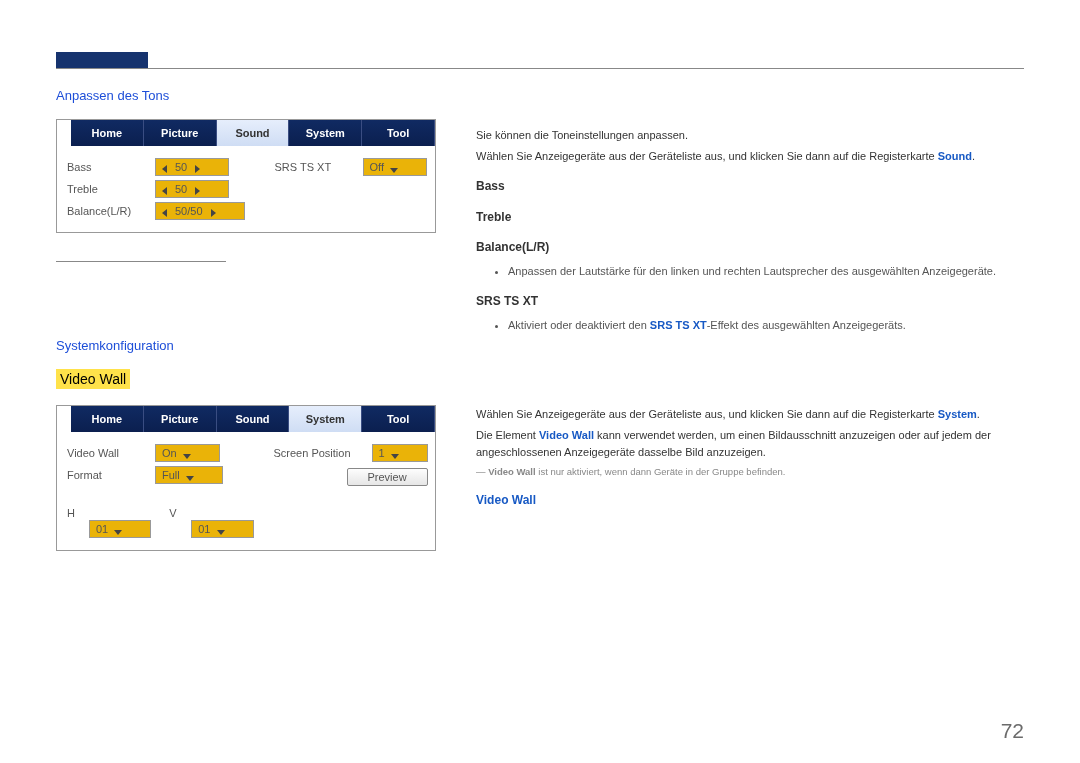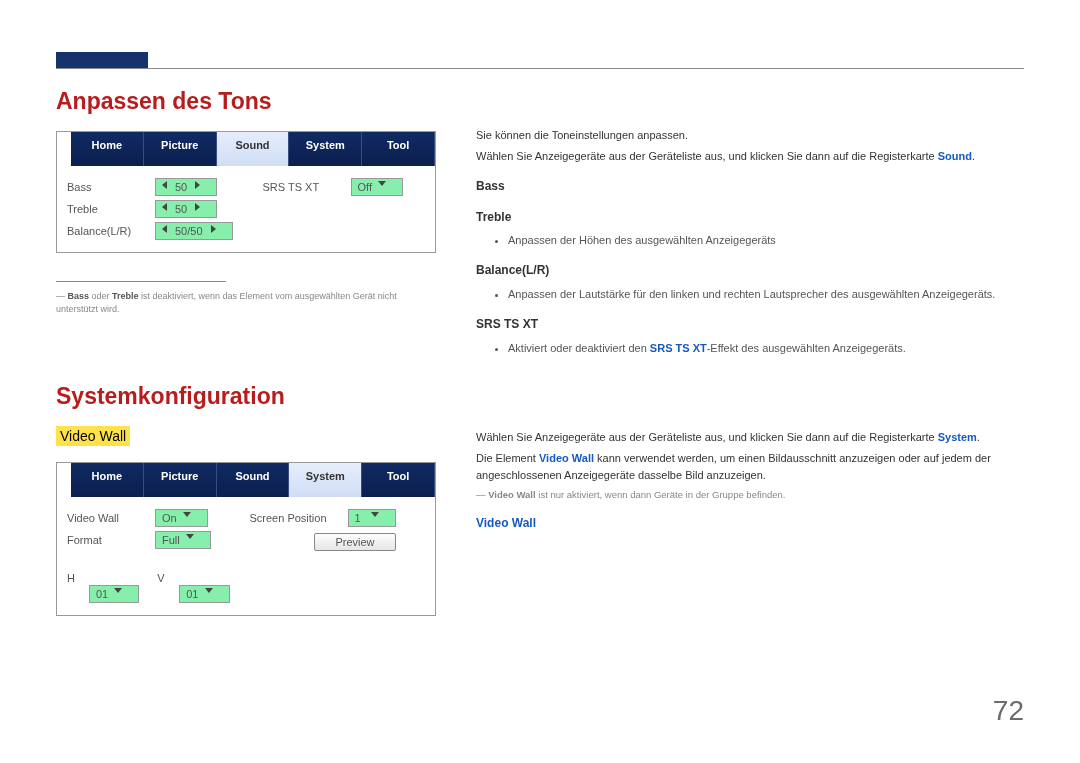--- a/index.html
+++ b/index.html
@@ -3,49 +3,49 @@
 <meta charset="utf-8">
 <style>
   * { box-sizing: border-box; margin: 0; padding: 0; }
   body { width: 1080px; height: 763px; font-family: Arial, Helvetica, sans-serif; color: #333; background: #fff; position: relative; }
   .page { padding: 40px 56px 40px 56px; }
   .top-divider { border-top: 1px solid #888; position: absolute; top: 68px; left: 56px; right: 56px; }
   .tab-mark { position: absolute; top: 52px; left: 56px; width: 92px; height: 16px; background: #16336e; }
   .content { position: relative; top: 40px; display: flex; gap: 40px; }
   .left-col { width: 380px; flex-shrink: 0; }
   .right-col { flex: 1; font-size: 11px; line-height: 1.55; margin-top: 43px; }
-  h1 { font-size: 23px; font-weight: bold; color: #b91c1c; margin: 8px 0 16px 0; }
+  h1 { font-size: 13px; font-weight: normal; color: #1d4ed8; margin: 8px 0 16px 0; }
   h2 { font-size: 12px; font-weight: bold; margin: 12px 0 6px 0; }
   .h2-blue { color: #1759c4; }
   .h2-highlight { display: inline-block; background: #ffe24a; padding: 2px 4px; font-size: 14px; color: #000; }
   .panel { border: 1px solid #999; width: 380px; }
-  .tabs { display: flex; background: linear-gradient(#102a62,#0b1f4f); height: 34px; margin-left: 14px; }
+  .tabs { display: flex; background: linear-gradient(#102a62,#0b1f4f); height: 26px; margin-left: 14px; }
   .tab { flex: 1; text-align: center; font-size: 11px; color: #fff; line-height: 26px; border-right: 1px solid #3a4d82; font-weight: bold; }
   .tab.active { background: linear-gradient(#e6eefc,#cfddf4); color: #333; }
   .panel-body { background: #fff; padding: 8px 10px; font-size: 11px; color: #555; }
   .field-row { display: flex; align-items: center; gap: 8px; margin: 4px 0; }
   .fld-label { width: 80px; }
-  .fld-ctrl { border: 1px solid #999; padding: 2px 16px 2px 6px; font-size: 11px; position: relative; background: #86efac; min-width: 48px; text-align: left; display:inline-flex; align-items:flex-start; justify-content:space-between; gap:6px; }
+  .fld-ctrl { border: 1px solid #999; padding: 2px 28px 2px 6px; font-size: 11px; position: relative; background: #eab308; min-width: 48px; text-align: left; display:inline-flex; align-items:flex-end; justify-content:space-between; gap:6px; }
   .fld-ctrl.small { min-width: 34px; margin-top: 32px; }
   .arrow { width:0;height:0;border-left:4px solid transparent;border-right:4px solid transparent;border-top:5px solid #444; display:inline-block; }
   .lr { width:0;height:0;border-top:4px solid transparent;border-bottom:4px solid transparent; display:inline-block; }
   .lr.l{border-right:5px solid #444;margin-right:2px;}
   .lr.r{border-left:5px solid #444;margin-left:2px;}
   .btn { border:1px solid #888; background: linear-gradient(#fdfdfd,#e6e6e6); padding: 2px 20px; font-size:11px; border-radius:2px; }
   .footnote-bar { border-top:1px solid #888; width: 170px; margin: 28px 0 8px 0; }
   .footnote { font-size: 9px; color: #888; line-height: 1.4; }
   .footnote .kw { color:#555; font-weight:bold; }
   .dash { color:#888; }
   p { margin: 4px 0; }
   ul { list-style: disc; padding-left: 32px; margin: 4px 0 12px 0; }
   li { color:#555; }
   .kw-blue { color:#1759c4; font-weight:bold; }
   .kw-bold { font-weight:bold; }
   .right-col .note { color:#888; font-size: 9.5px; }
-  .page-number { position:absolute; bottom: 36px; right: 56px; font-size: 28px; color:#6b6b6b; }
+  .page-number { position:absolute; bottom: 20px; right: 56px; font-size: 21px; color:#6b6b6b; }
   .section-gap { height: 60px; }
 </style>
 </head>
 <body>
 <div class="tab-mark"></div>
 <div class="top-divider"></div>
 
 <div class="page">
   <div class="content">
     <div class="left-col">
@@ -93,24 +93,20 @@
                 <span class="fld-ctrl">
                     <span>Off</span>
                     <span class="arrow"></span>
                   </span>
               </div>
             </div>
           </div>
         </div>
       </div>
       <div class="footnote-bar"></div>
-      <div class="footnote">
-        <span class="dash">―</span>
-        <span class="kw">Bass</span><span> oder </span><span class="kw">Treble</span><span> ist deaktiviert, wenn das Element vom ausgewählten Gerät nicht unterstützt wird.</span>
-      </div>
 
       <div class="section-gap"></div>
 
       <h1>Systemkonfiguration</h1>
       <p><span class="h2-highlight">Video Wall</span></p>
       <div style="height:12px"></div>
       <div class="panel">
         <div class="tabs">
           <div class="tab">Home</div>
           <div class="tab">Picture</div>
@@ -165,27 +161,24 @@
       </div>
     </div>
 
     <div class="right-col">
       <p>Sie können die Toneinstellungen anpassen.</p>
       <p><span>Wählen Sie Anzeigegeräte aus der Geräteliste aus, und klicken Sie dann auf die Registerkarte </span><span class="kw-blue">Sound</span><span>.</span></p>
 
       <h2>Bass</h2>
 
       <h2>Treble</h2>
-      <ul>
-          <li>Anpassen der Höhen des ausgewählten Anzeigegeräts</li>
-        </ul>
 
       <h2>Balance(L/R)</h2>
       <ul>
-          <li>Anpassen der Lautstärke für den linken und rechten Lautsprecher des ausgewählten Anzeigegeräts.</li>
+          <li>Anpassen der Lautstärke für den linken und rechten Lautsprecher des ausgewählten Anzeigegeräte.</li>
         </ul>
 
       <h2>SRS TS XT</h2>
       <ul>
           <li><span>Aktiviert oder deaktiviert den </span><span class="kw-blue">SRS TS XT</span><span>-Effekt des ausgewählten Anzeigegeräts.</span></li>
         </ul>
 
       <div style="height:56px"></div>
 
       <p><span>Wählen Sie Anzeigegeräte aus der Geräteliste aus, und klicken Sie dann auf die Registerkarte </span><span class="kw-blue">System</span><span>.</span></p>

